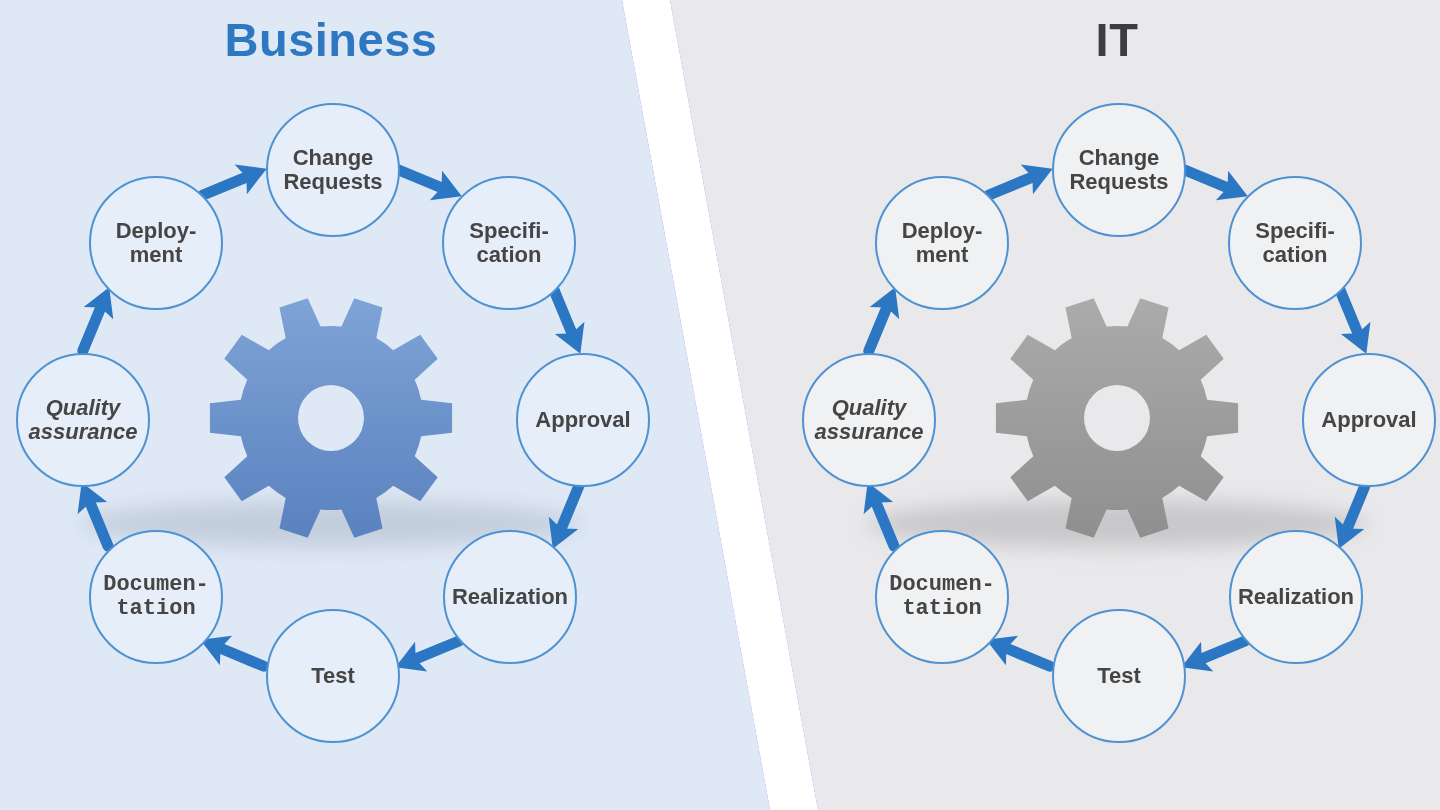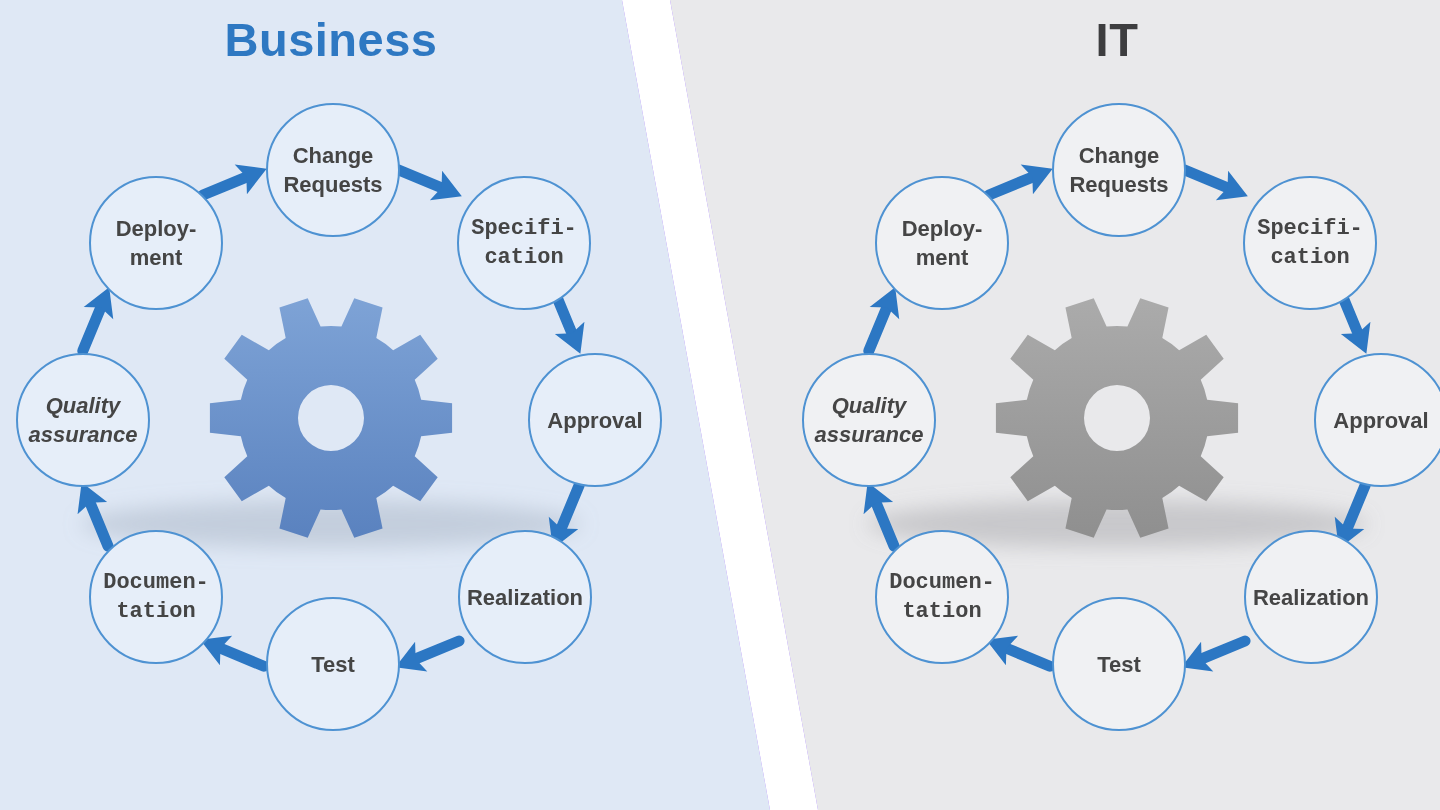--- a/index.html
+++ b/index.html
@@ -19,29 +19,29 @@
 
   .title{position:absolute;left:-250px;top:-406px;width:500px;text-align:center;
          font-size:47px;font-weight:600;letter-spacing:0.5px;color:var(--title-color);}
 
   .ring-svg{position:absolute;left:-380px;top:-418px;overflow:visible;}
 
   .step{position:absolute;width:130px;height:130px;transform:translate(-65px,-65px);
         border-radius:50%;border:2px solid var(--circle-border);
         background:var(--circle-fill);display:flex;align-items:center;justify-content:center;}
   .pos-0{left:0;      top:-250px;}
-  .pos-1{left:191px;  top:-177px;font-family:Liberation Mono, monospace;}
-  .pos-2{left:262px;  top:0;}
-  .pos-3{left:192px;  top:177px;}
-  .pos-4{left:0;      top:244px;}
+  .pos-1{left:176px;  top:-177px;}
+  .pos-2{left:250px;  top:0;}
+  .pos-3{left:177px;  top:177px;}
+  .pos-4{left:0;      top:256px;}
   .pos-5{left:-177px; top:177px;font-family:Liberation Mono, monospace;}
   .pos-6{left:-250px; top:0;font-style:italic;}
   .pos-7{left:-177px; top:-177px;}
 
-  .step-label{font-size:22px;font-weight:600;line-height:29px;color:var(--label);
+  .step-label{font-size:22px;font-weight:600;line-height:24px;color:var(--label);
               text-align:center;white-space:pre-line;}
 
   .arrow-shaft{stroke:var(--arrow);stroke-width:11;stroke-linecap:round;fill:none;}
   .arrow-head{fill:var(--arrow);stroke:none;}
 </style>
 </head>
 <body>
 
 <div class="screen">
 

